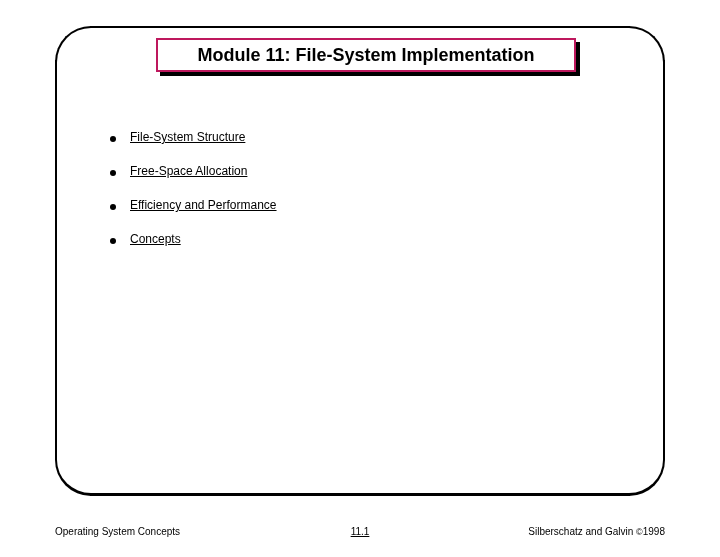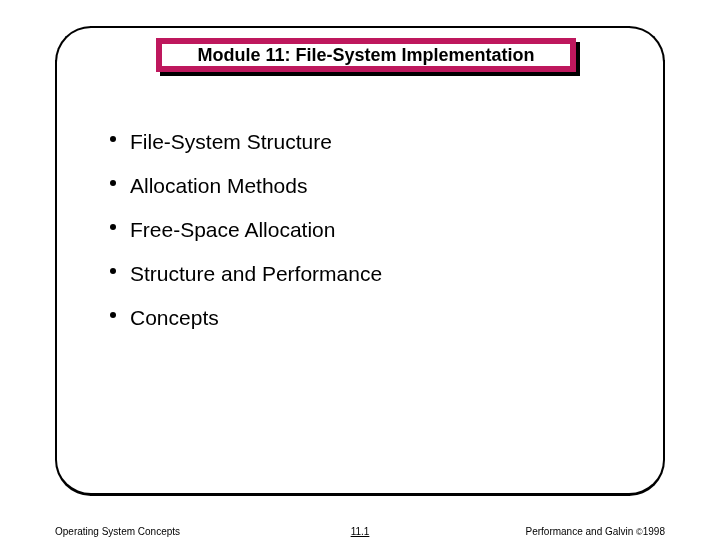--- a/index.html
+++ b/index.html
@@ -94,42 +94,43 @@
       height: 34px;
       background: #000;
     }
     .title-box {
       position: absolute;
       top: 38px;
       left: 156px;
       width: 420px;
       height: 34px;
       background: #fff;
-      border: 6px solid #be185d;
+      border: 2px solid #be185d;
       display: flex;
       align-items: center;
       justify-content: center;
     }
     .title-text {
       font-size: 18px;
       font-weight: bold;
       color: #000;
     }
     .bullet-list {
       position: absolute;
       top: 130px;
       left: 110px;
       list-style: none;
     }
     .bullet-list li {
-      font-size: 21px;
+      font-size: 12px;
       color: #000;
       margin-bottom: 20px;
       position: relative;
       padding-left: 20px;
+      text-decoration: underline;
     }
     .bullet-list li::before {
       content: '';
       position: absolute;
       left: 0;
       top: 6px;
       width: 6px;
       height: 6px;
       background: #000;
       border-radius: 50%;
@@ -166,25 +167,24 @@
 <div class="slide-frame-corner-br"></div>
 <div class="slide-frame-bottom-line"></div>
 
 <div class="title-shadow"></div>
 <div class="title-box">
   <span class="title-text">Module 11: File-System Implementation</span>
 </div>
 
 <ul class="bullet-list">
   <li>File-System Structure</li>
-  <li>Allocation Methods</li>
   <li>Free-Space Allocation</li>
-  <li>Structure and Performance</li>
+  <li>Efficiency and Performance</li>
   <li>Concepts</li>
 </ul>
 
 <div class="footer">
   <span>Operating System Concepts</span>
   <span class="footer-center">11.1</span>
   <span>
-    <span>Performance and Galvin </span><span class="copyright">©</span><span>1998</span>
+    <span>Silberschatz and Galvin </span><span class="copyright">©</span><span>1998</span>
   </span>
 </div>
 
 </body></html>

